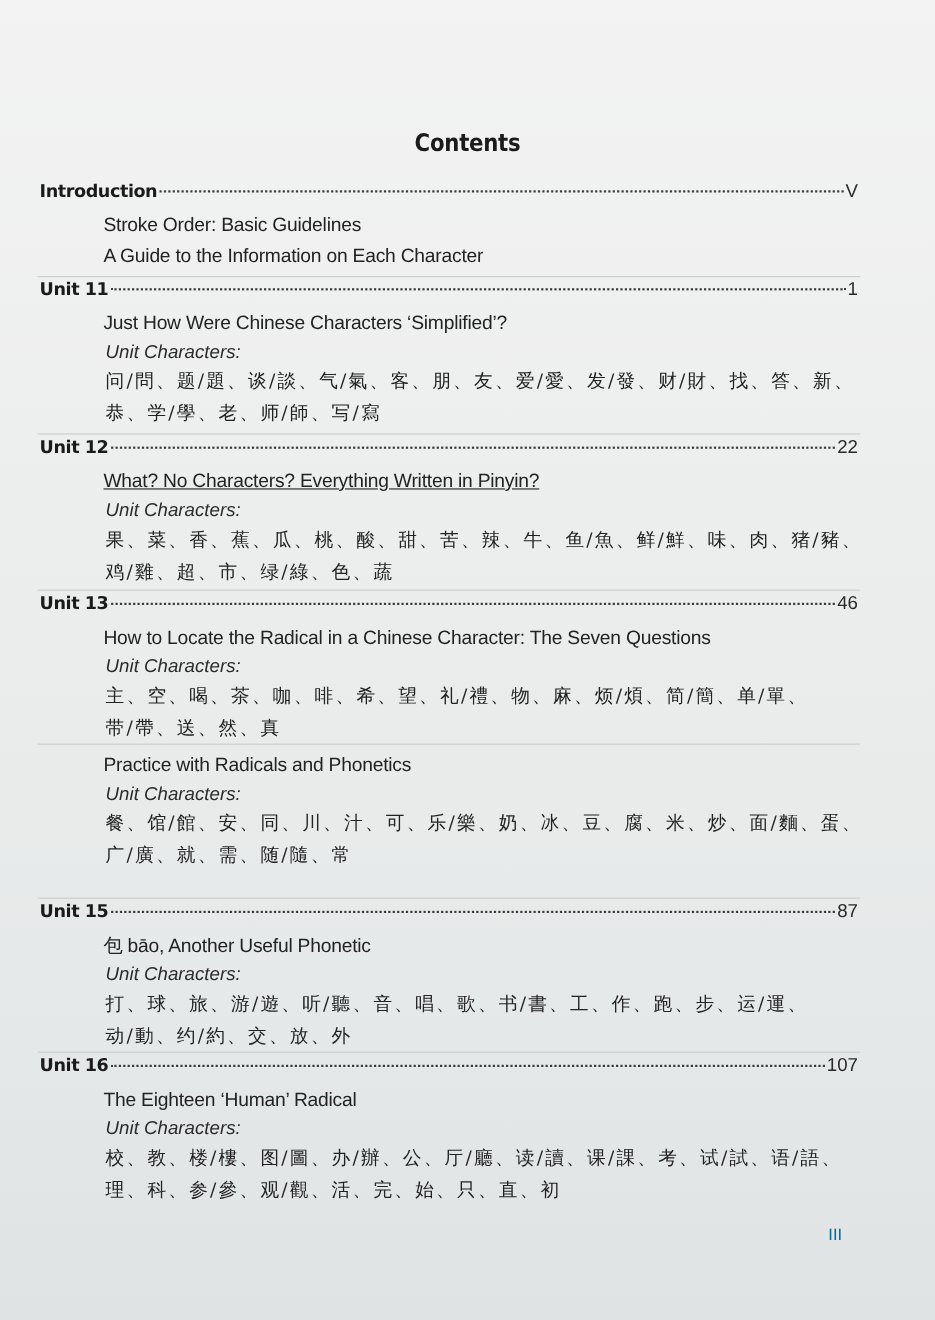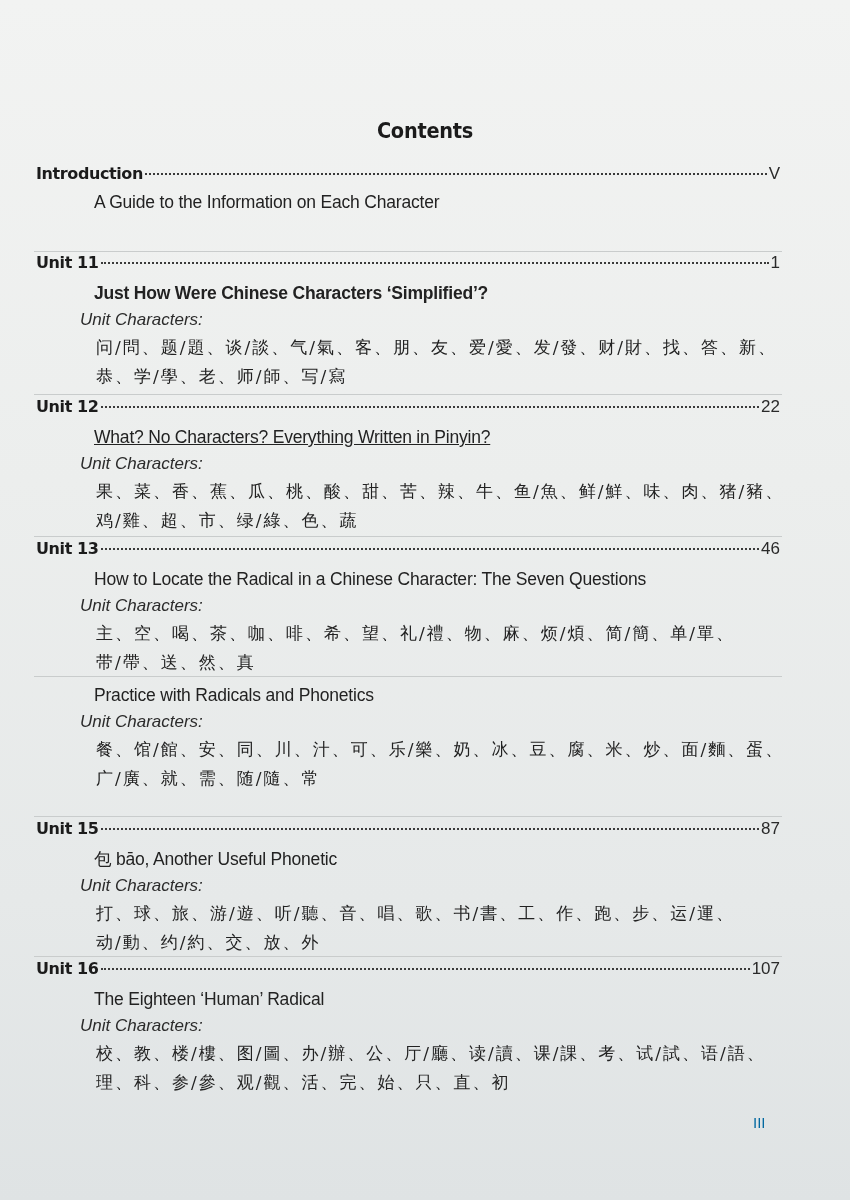--- a/index.html
+++ b/index.html
@@ -74,21 +74,21 @@
   }
   .sub {
     margin-left: 58px;
     font-family: "Liberation Sans", sans-serif;
     font-size: 17.5px;
     line-height: 28px;
     color: #222;
     letter-spacing: -0.2px;
   }
   .sub-italic {
-    margin-left: 44px;
+    margin-left: 60px;
     font-family: "Liberation Sans", sans-serif;
     font-style: italic;
     font-size: 17px;
     line-height: 26px;
     color: #2b2b2b;
   }
   .chars {
     margin-left: 60px;
     font-family: "DejaVu Serif", "Liberation Serif", serif;
     font-size: 17px;
@@ -113,31 +113,32 @@
 <div class="page">
 
   <div class="title">Contents</div>
 
   <div class="entry" style="top:164px;">
     <div class="heading-row">
       <span class="heading-label">Introduction</span>
       <span class="leader"></span>
       <span class="page-num">V</span>
     </div>
+    <div class="sub" style="margin-top:2px;">Stroke Order: Basic Guidelines</div>
     <div class="sub">A Guide to the Information on Each Character</div>
   </div>
 
   <div class="rule" style="top:251px;"></div>
   <div class="entry" style="top:253px;">
     <div class="heading-row">
       <span class="heading-label">Unit 11</span>
       <span class="leader"></span>
       <span class="page-num">1</span>
     </div>
-    <div class="sub" style="margin-top:2px;font-weight:bold;">Just How Were Chinese Characters ‘Simplified’?</div>
+    <div class="sub" style="margin-top:2px;">Just How Were Chinese Characters ‘Simplified’?</div>
     <div class="sub-italic">Unit Characters:</div>
     <div class="chars">问/問、题/題、谈/談、气/氣、客、朋、友、爱/愛、发/發、财/財、找、答、新、</div>
     <div class="chars">恭、学/學、老、师/師、写/寫</div>
   </div>
 
   <div class="rule" style="top:394px;"></div>
   <div class="entry" style="top:397px;">
     <div class="heading-row">
       <span class="heading-label">Unit 12</span>
       <span class="leader"></span>

